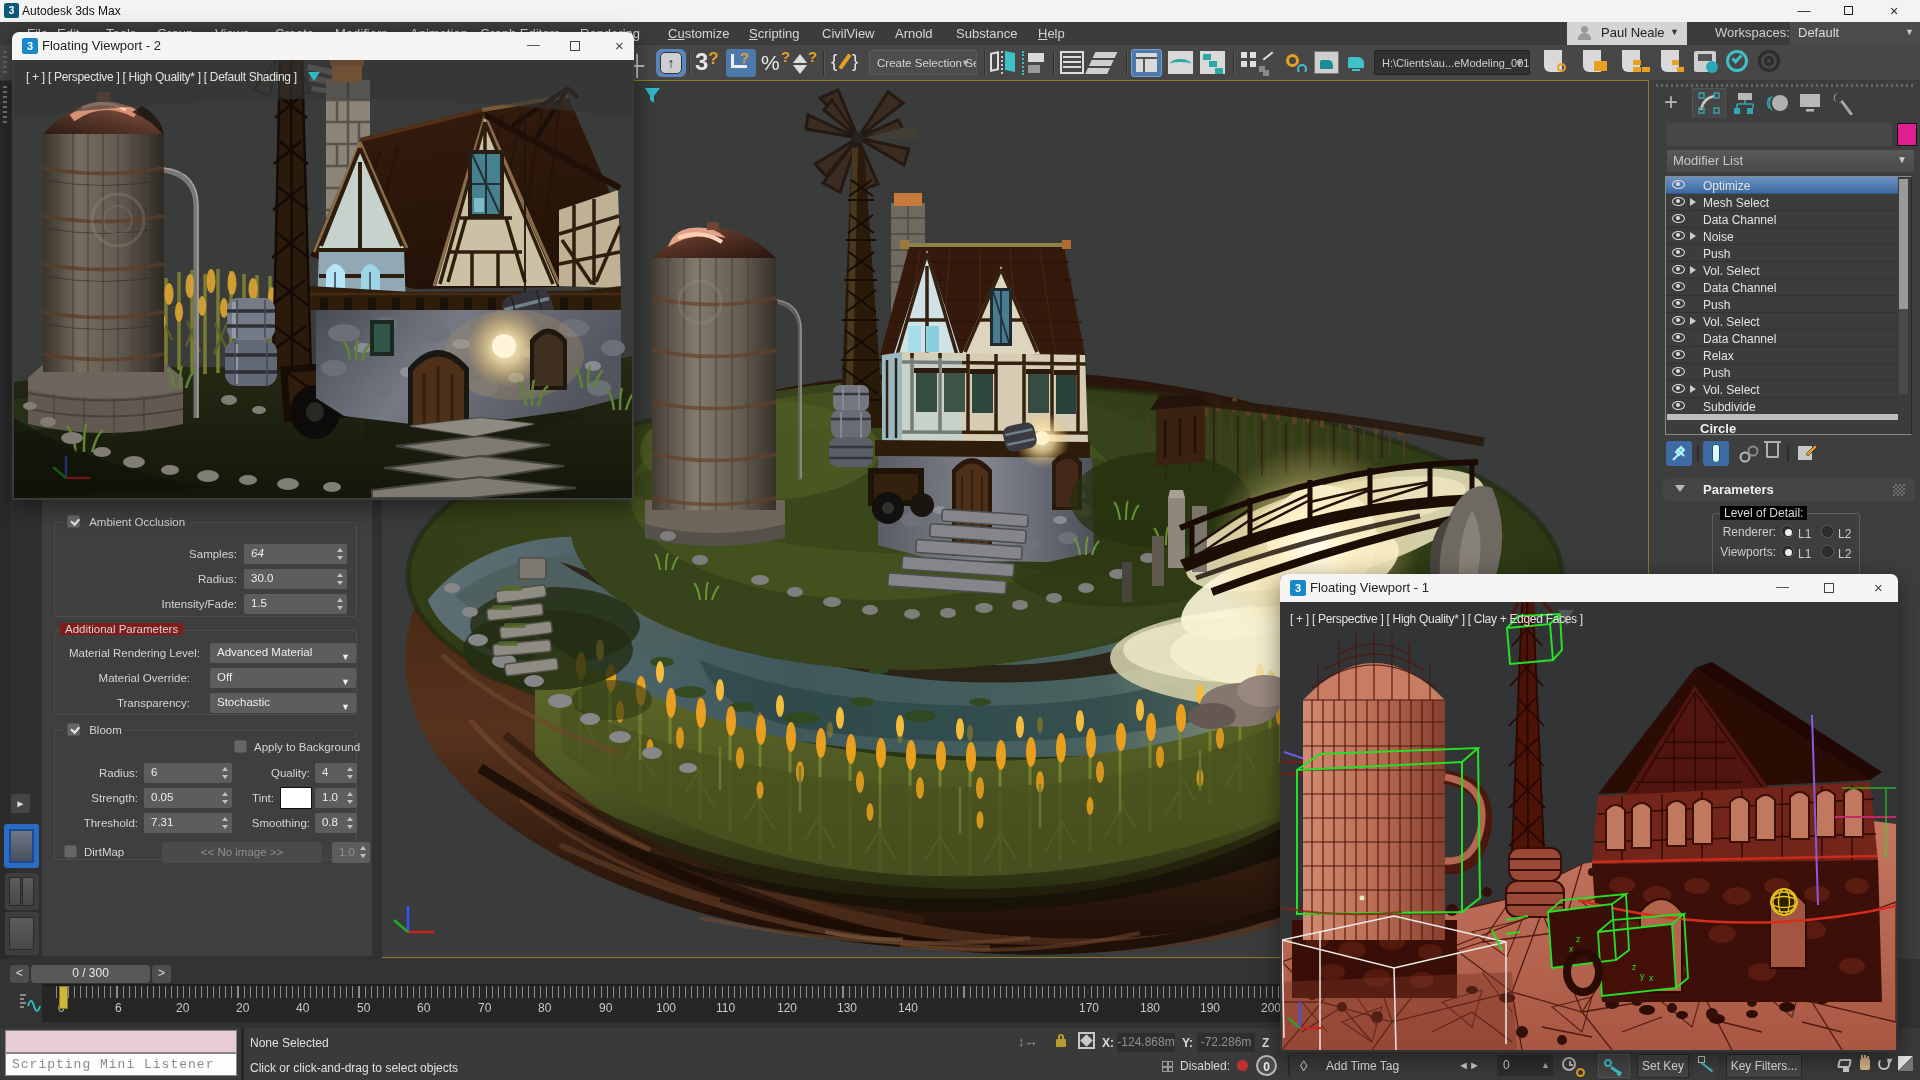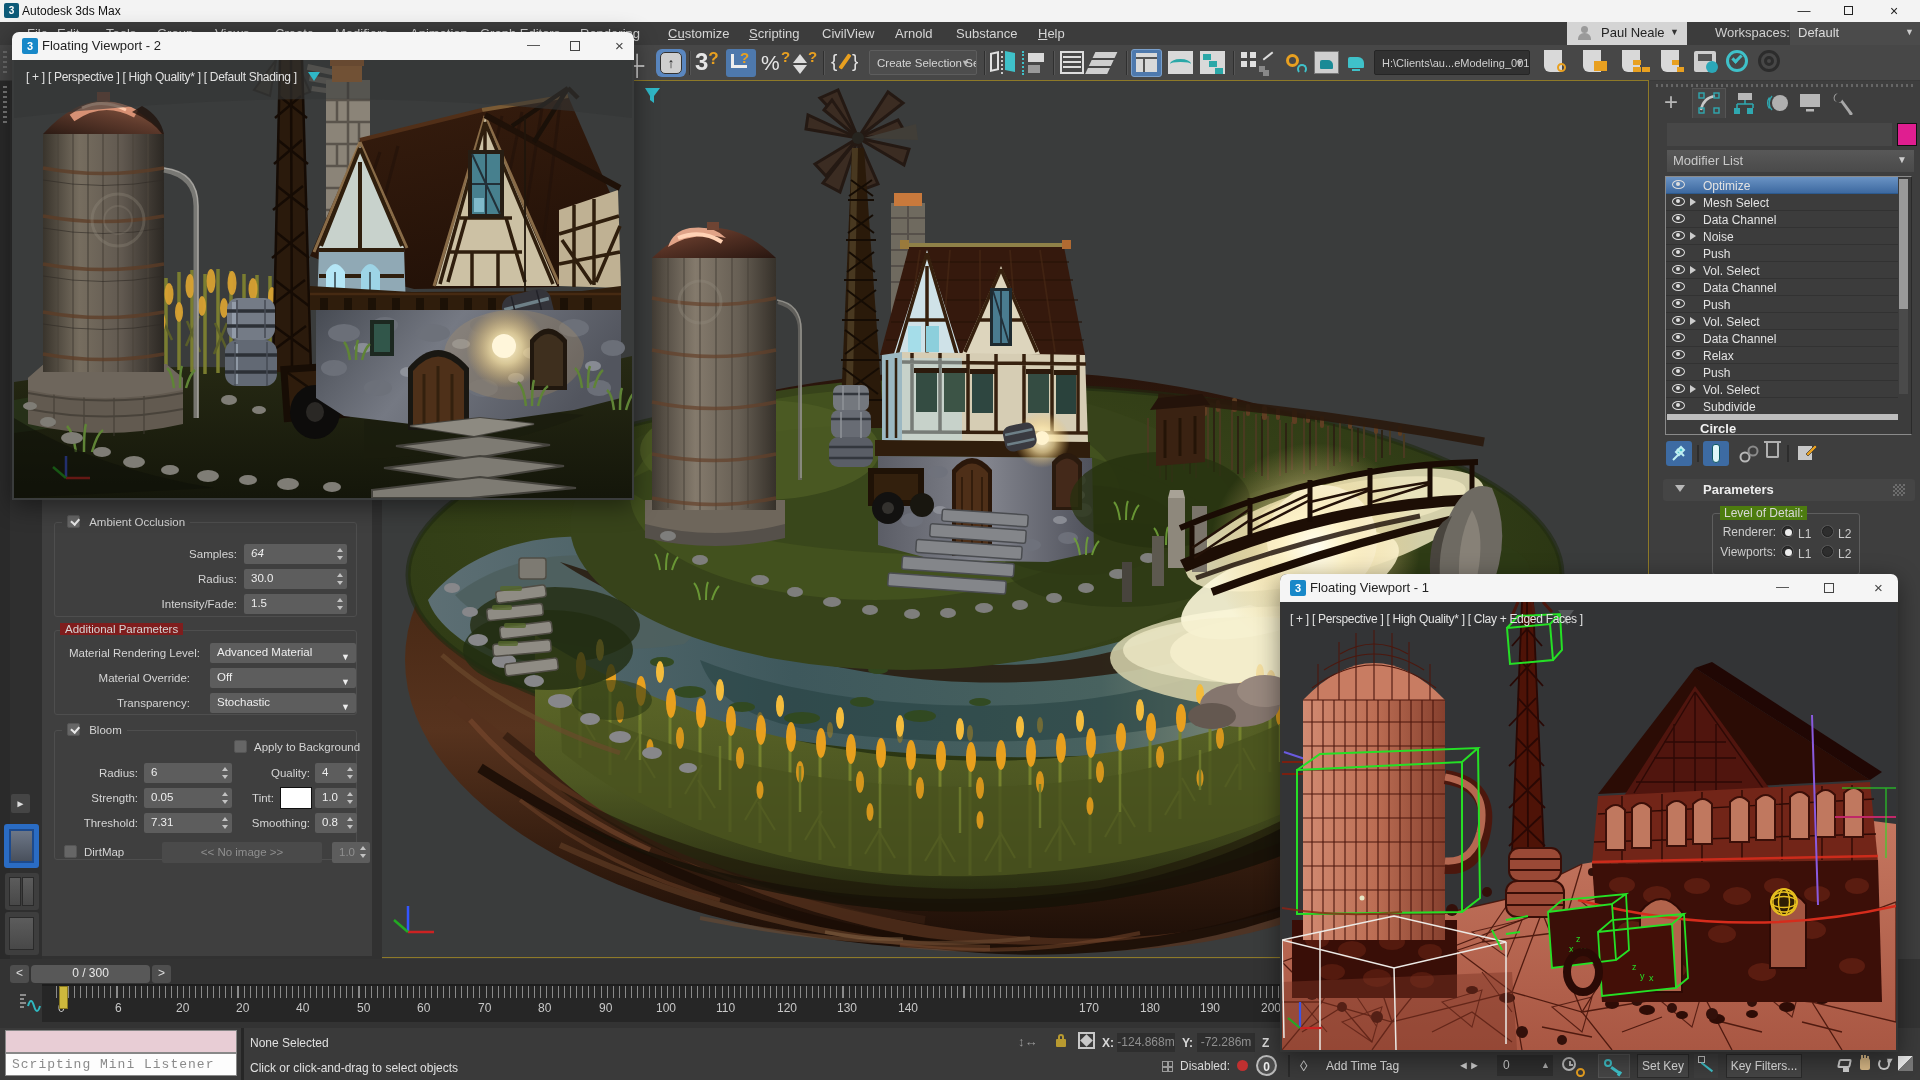--- a/index.html
+++ b/index.html
@@ -847,21 +847,21 @@
         <path d="M10 12 L19 3 l2 2 -9 9z" fill="#e8a020" stroke="#333" stroke-width=".7"></path>
       </svg>
 
     <div style="position:absolute;left:13px;top:398px;width:252px;height:22px;background:#454545;border-radius:3px;color:#ececec;">
       <span style="position:absolute;left:12px;top:6px;width:0;height:0;border-top:7px solid #b8b8b8;border-left:5px solid transparent;border-right:5px solid transparent;"></span>
       <span style="position:absolute;left:40px;top:3px;font-weight:bold;font-size:13px;">Parameters</span>
       <span style="position:absolute;right:10px;top:5px;width:12px;height:12px;background:repeating-conic-gradient(#777 0 25%,transparent 0 50%);background-size:4px 4px;opacity:.8;"></span>
     </div>
 
     <div class="grp" style="left:62px;top:432px;width:148px;height:62px;border-color:#5e5e5e;"></div>
-    <div style="position:absolute;left:70px;top:425px;background:#4d7c0f;padding:0 4px;font-size:12px;color:#d8d8d8;">Level of Detail:</div>
+    <div style="position:absolute;left:70px;top:425px;background:#000000;padding:0 4px;font-size:12px;color:#d8d8d8;">Level of Detail:</div>
     <div class="rlbl" style="left:68px;top:444px;width:58px;text-align:right;">Renderer:</div>
     <div class="radio on" style="left:132px;top:445px;"></div>
     <div class="rlbl" style="left:148px;top:446px;">L1</div>
     <div class="radio" style="left:172px;top:445px;"></div>
     <div class="rlbl" style="left:188px;top:446px;">L2</div>
     <div class="rlbl" style="left:62px;top:464px;width:64px;text-align:right;">Viewports:</div>
     <div class="radio on" style="left:132px;top:465px;"></div>
     <div class="rlbl" style="left:148px;top:466px;">L1</div>
     <div class="radio" style="left:172px;top:465px;"></div>
     <div class="rlbl" style="left:188px;top:466px;">L2</div>

